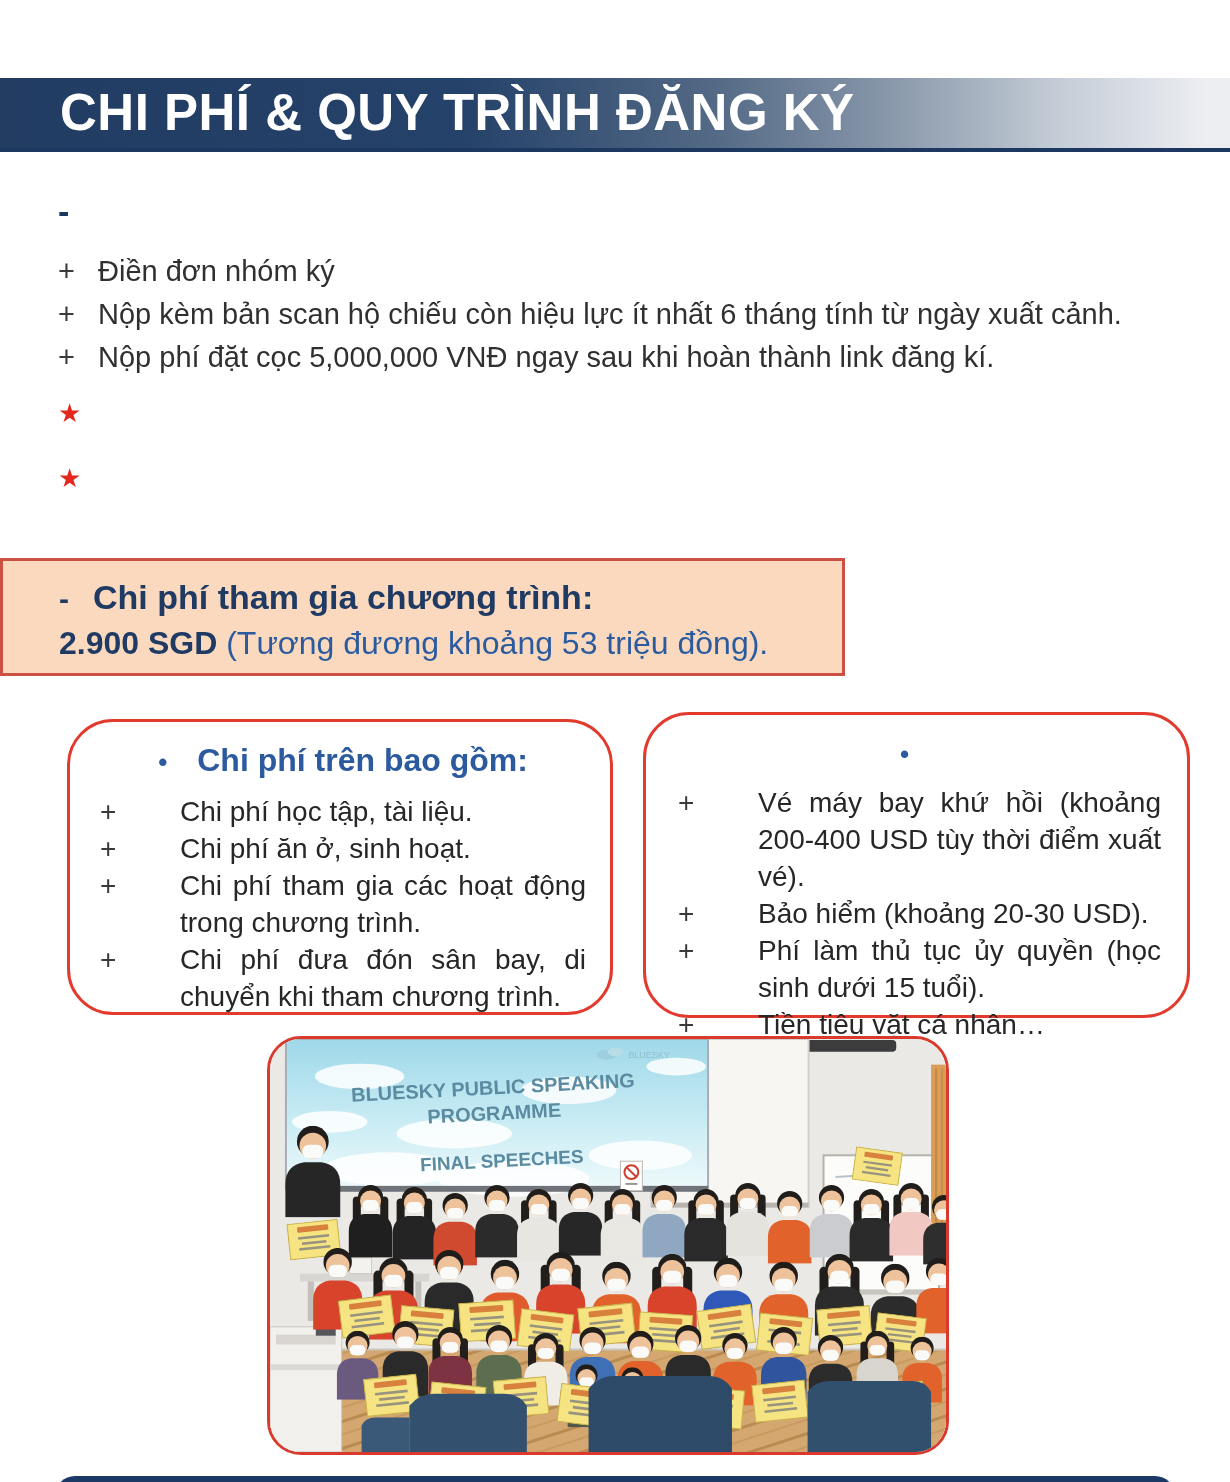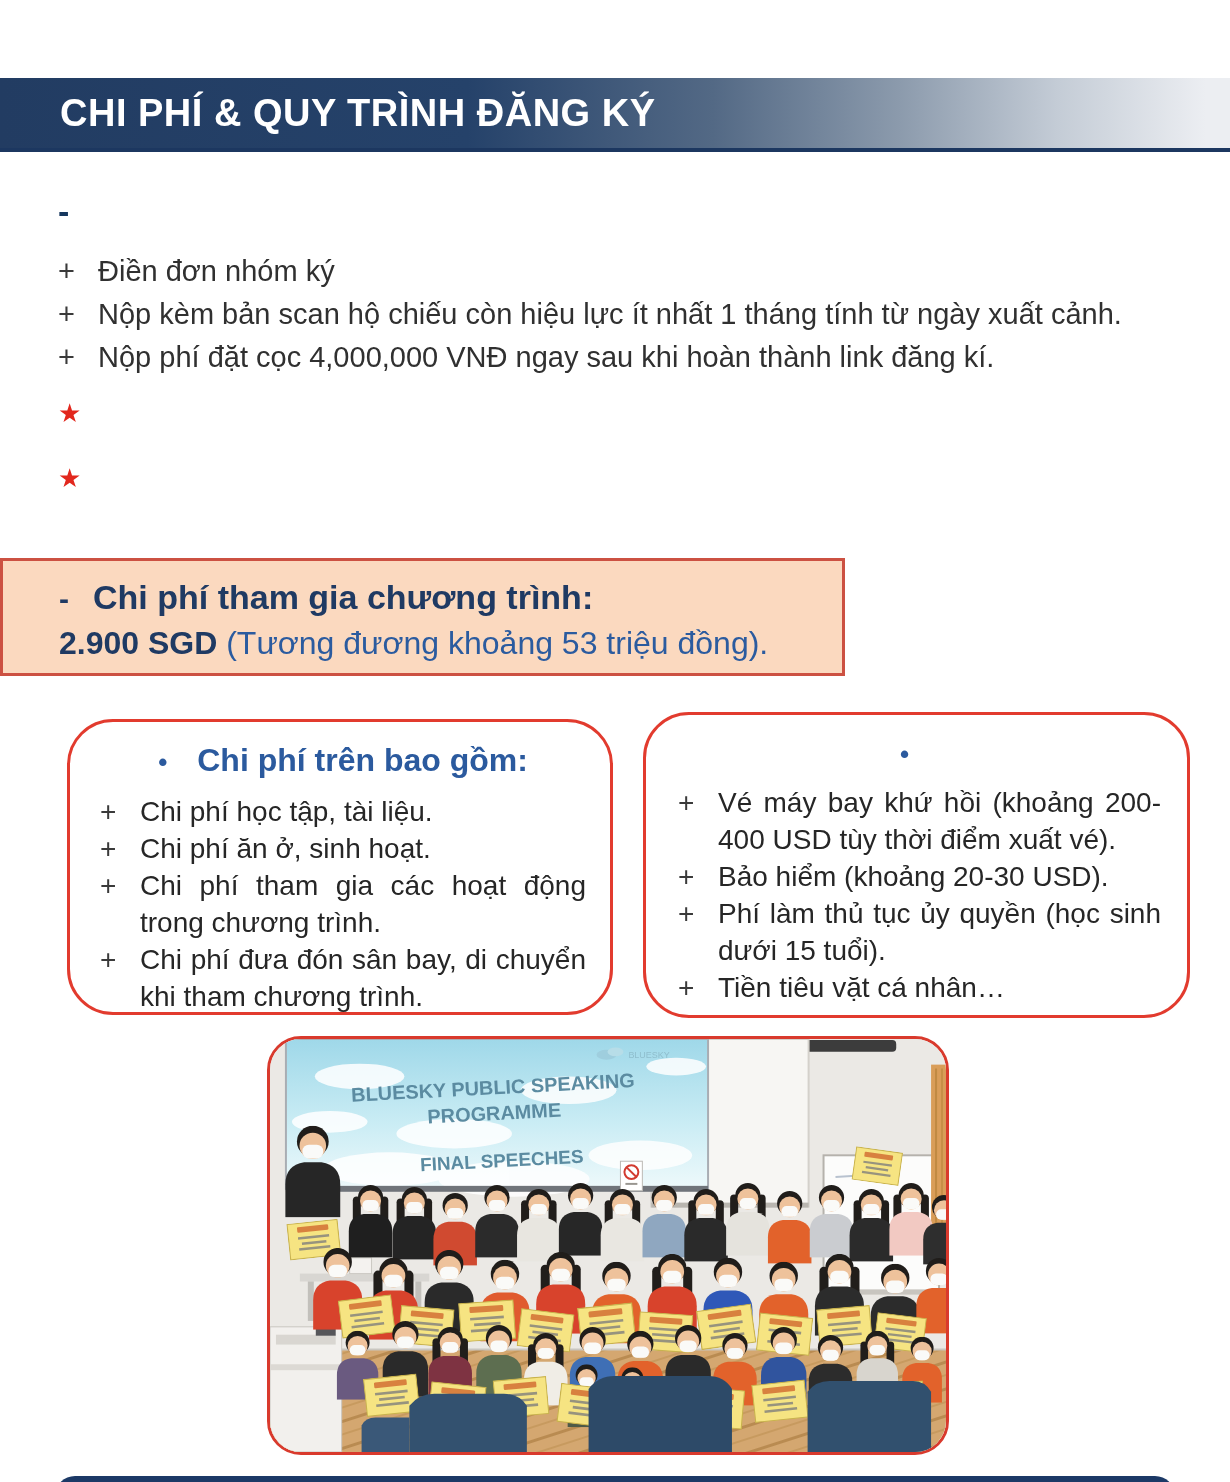--- a/index.html
+++ b/index.html
@@ -4,21 +4,21 @@
 <style>
   html,body{margin:0;padding:0;background:#fff;}
   .page{position:relative;width:1230px;height:1482px;background:#ffffff;overflow:hidden;
         font-family:"Liberation Sans","DejaVu Sans",sans-serif;}
 
   
   .titlebar{position:absolute;left:0;top:78px;width:1230px;height:70px;
     background:linear-gradient(90deg,#223c62 0%,#25426a 38%,#536985 58%,#8b9aac 73%,#c4ccd6 86%,#eceef2 98%);
     border-bottom:4px solid #1c3760;}
   .titlebar span{display:block;line-height:70px;padding-left:60px;color:#ffffff;
-    font-size:38px;font-weight:bold;letter-spacing:.5px;white-space:nowrap;}
+    font-size:51px;font-weight:bold;letter-spacing:.5px;white-space:nowrap;}
 
   
   .reg-head{position:absolute;left:58px;top:192px;display:flex;align-items:baseline;
     color:#16375e;font-weight:bold;font-size:37px;}
   .reg-head .dash{width:40px;font-size:34px;}
   .reg-items{position:absolute;left:58px;top:250px;width:1130px;}
   .reg-items .item{display:flex;line-height:43px;font-size:29px;color:#303030;}
   .reg-items .pm{width:40px;flex:none;color:#3a3a3a;}
 
   
@@ -38,21 +38,21 @@
   
   .rbox{position:absolute;box-sizing:border-box;border:3px solid #e23b2e;border-radius:46px;background:#fff;}
   .rbox.inc{left:67px;top:719px;width:546px;height:296px;padding:20px 24px 0 30px;}
   .rbox.exc{left:643px;top:712px;width:547px;height:306px;padding:24px 26px 0 32px;}
   .rbox-title{display:flex;justify-content:center;align-items:baseline;
     color:#2b5a9e;font-weight:bold;font-size:32px;}
   .rbox-title .bullet{font-size:26px;margin-right:30px;}
   .rbox-items{margin-top:14px;}
   .bitem{display:flex;font-size:28px;line-height:37px;color:#262626;}
   .bitem .pm{width:40px;flex:none;color:#3a3a3a;}
-  .bitem .bt{text-align:justify;flex:1;}
+  .bitem .bt{text-align:justify;flex:1;margin-left:40px;}
 
   
   .photo{position:absolute;left:267px;top:1036px;width:682px;height:419px;box-sizing:border-box;
     margin:0;border:3px solid #d93a2d;border-radius:34px;overflow:hidden;background:#ebe9e5;}
   .photo svg{display:block;width:100%;height:100%;}
   .photo text{font-family:"Liberation Sans","DejaVu Sans",sans-serif;}
 
   
   .footerbar{position:absolute;left:55px;top:1476px;width:1120px;height:40px;
     border-radius:20px;background:#1c3966;}
@@ -69,25 +69,25 @@
   <div class="reg-head">
     <span class="dash">-</span>
   </div>
   <div class="reg-items">
     <div class="item">
       <span class="pm">+</span>
       <span>Điền đơn nhóm ký</span>
     </div>
     <div class="item">
       <span class="pm">+</span>
-      <span>Nộp kèm bản scan hộ chiếu còn hiệu lực ít nhất 1 tháng tính từ ngày xuất cảnh.</span>
+      <span>Nộp kèm bản scan hộ chiếu còn hiệu lực ít nhất 6 tháng tính từ ngày xuất cảnh.</span>
     </div>
     <div class="item">
       <span class="pm">+</span>
-      <span>Nộp phí đặt cọc 4,000,000 VNĐ ngay sau khi hoàn thành link đăng kí.</span>
+      <span>Nộp phí đặt cọc 5,000,000 VNĐ ngay sau khi hoàn thành link đăng kí.</span>
     </div>
   </div>
 
   <div class="notes">
     <div class="note">
       <span class="star">★</span>
     </div>
     <div class="note">
       <span class="star">★</span>
     </div>

